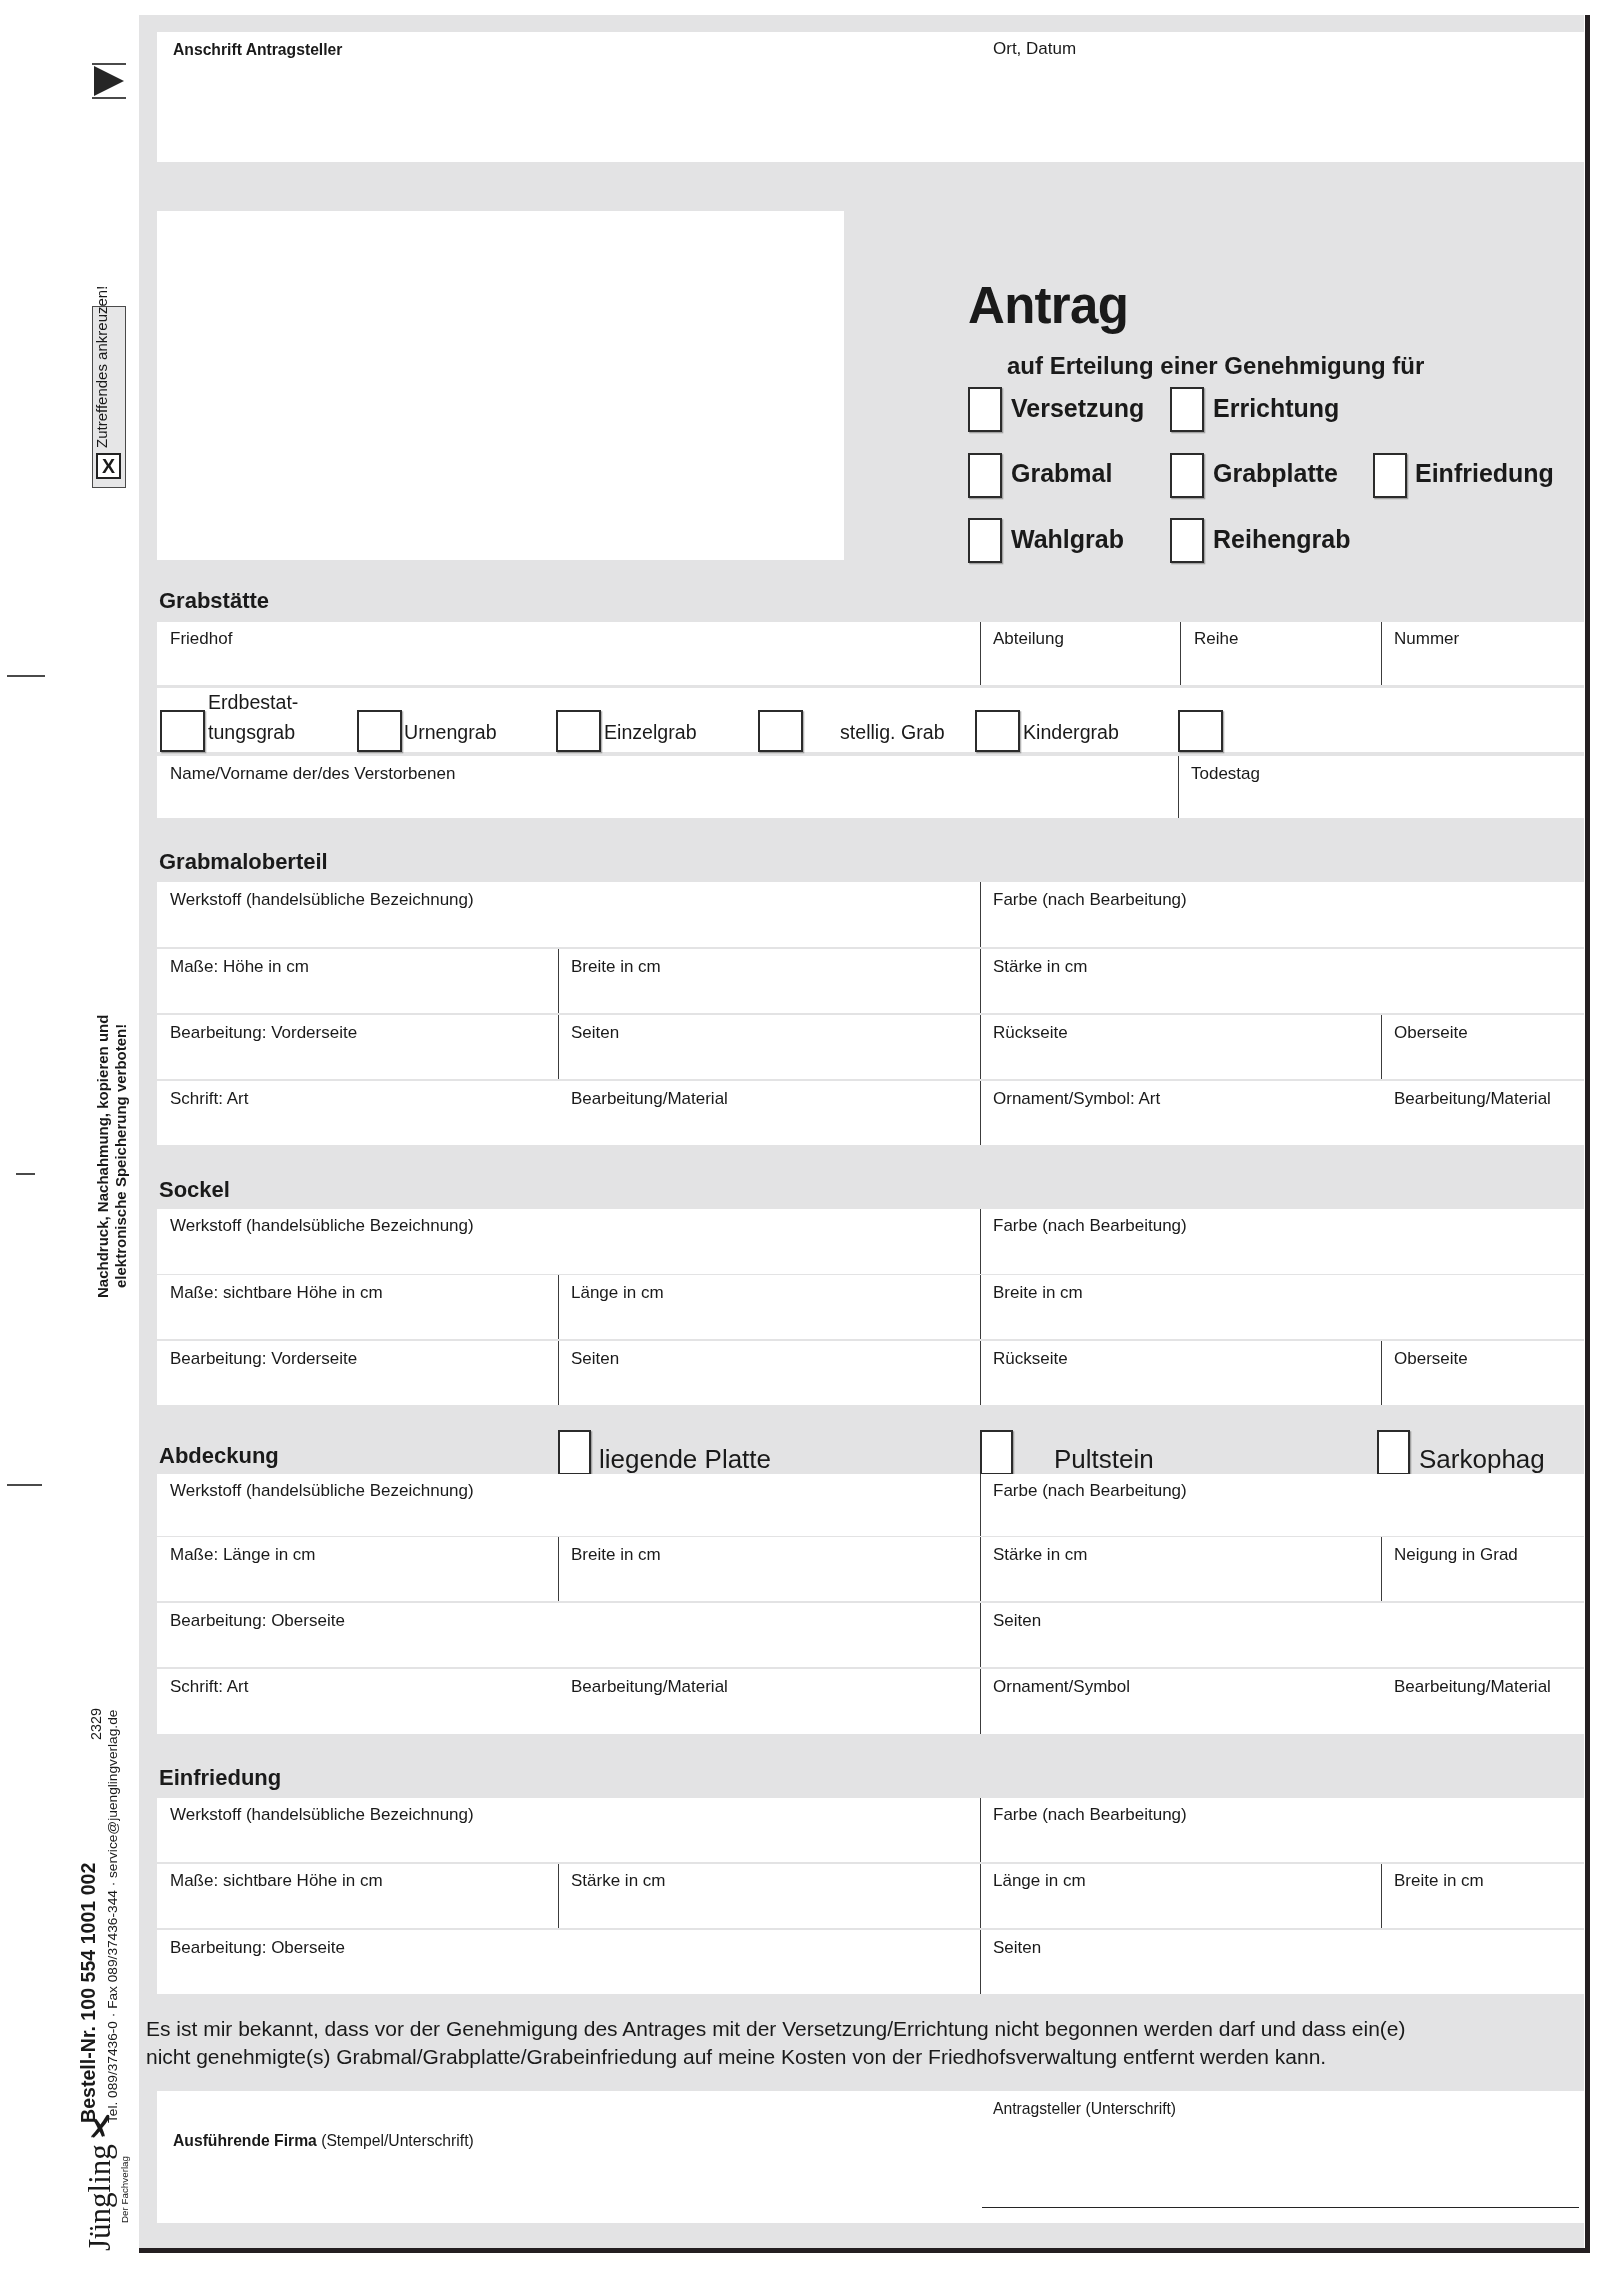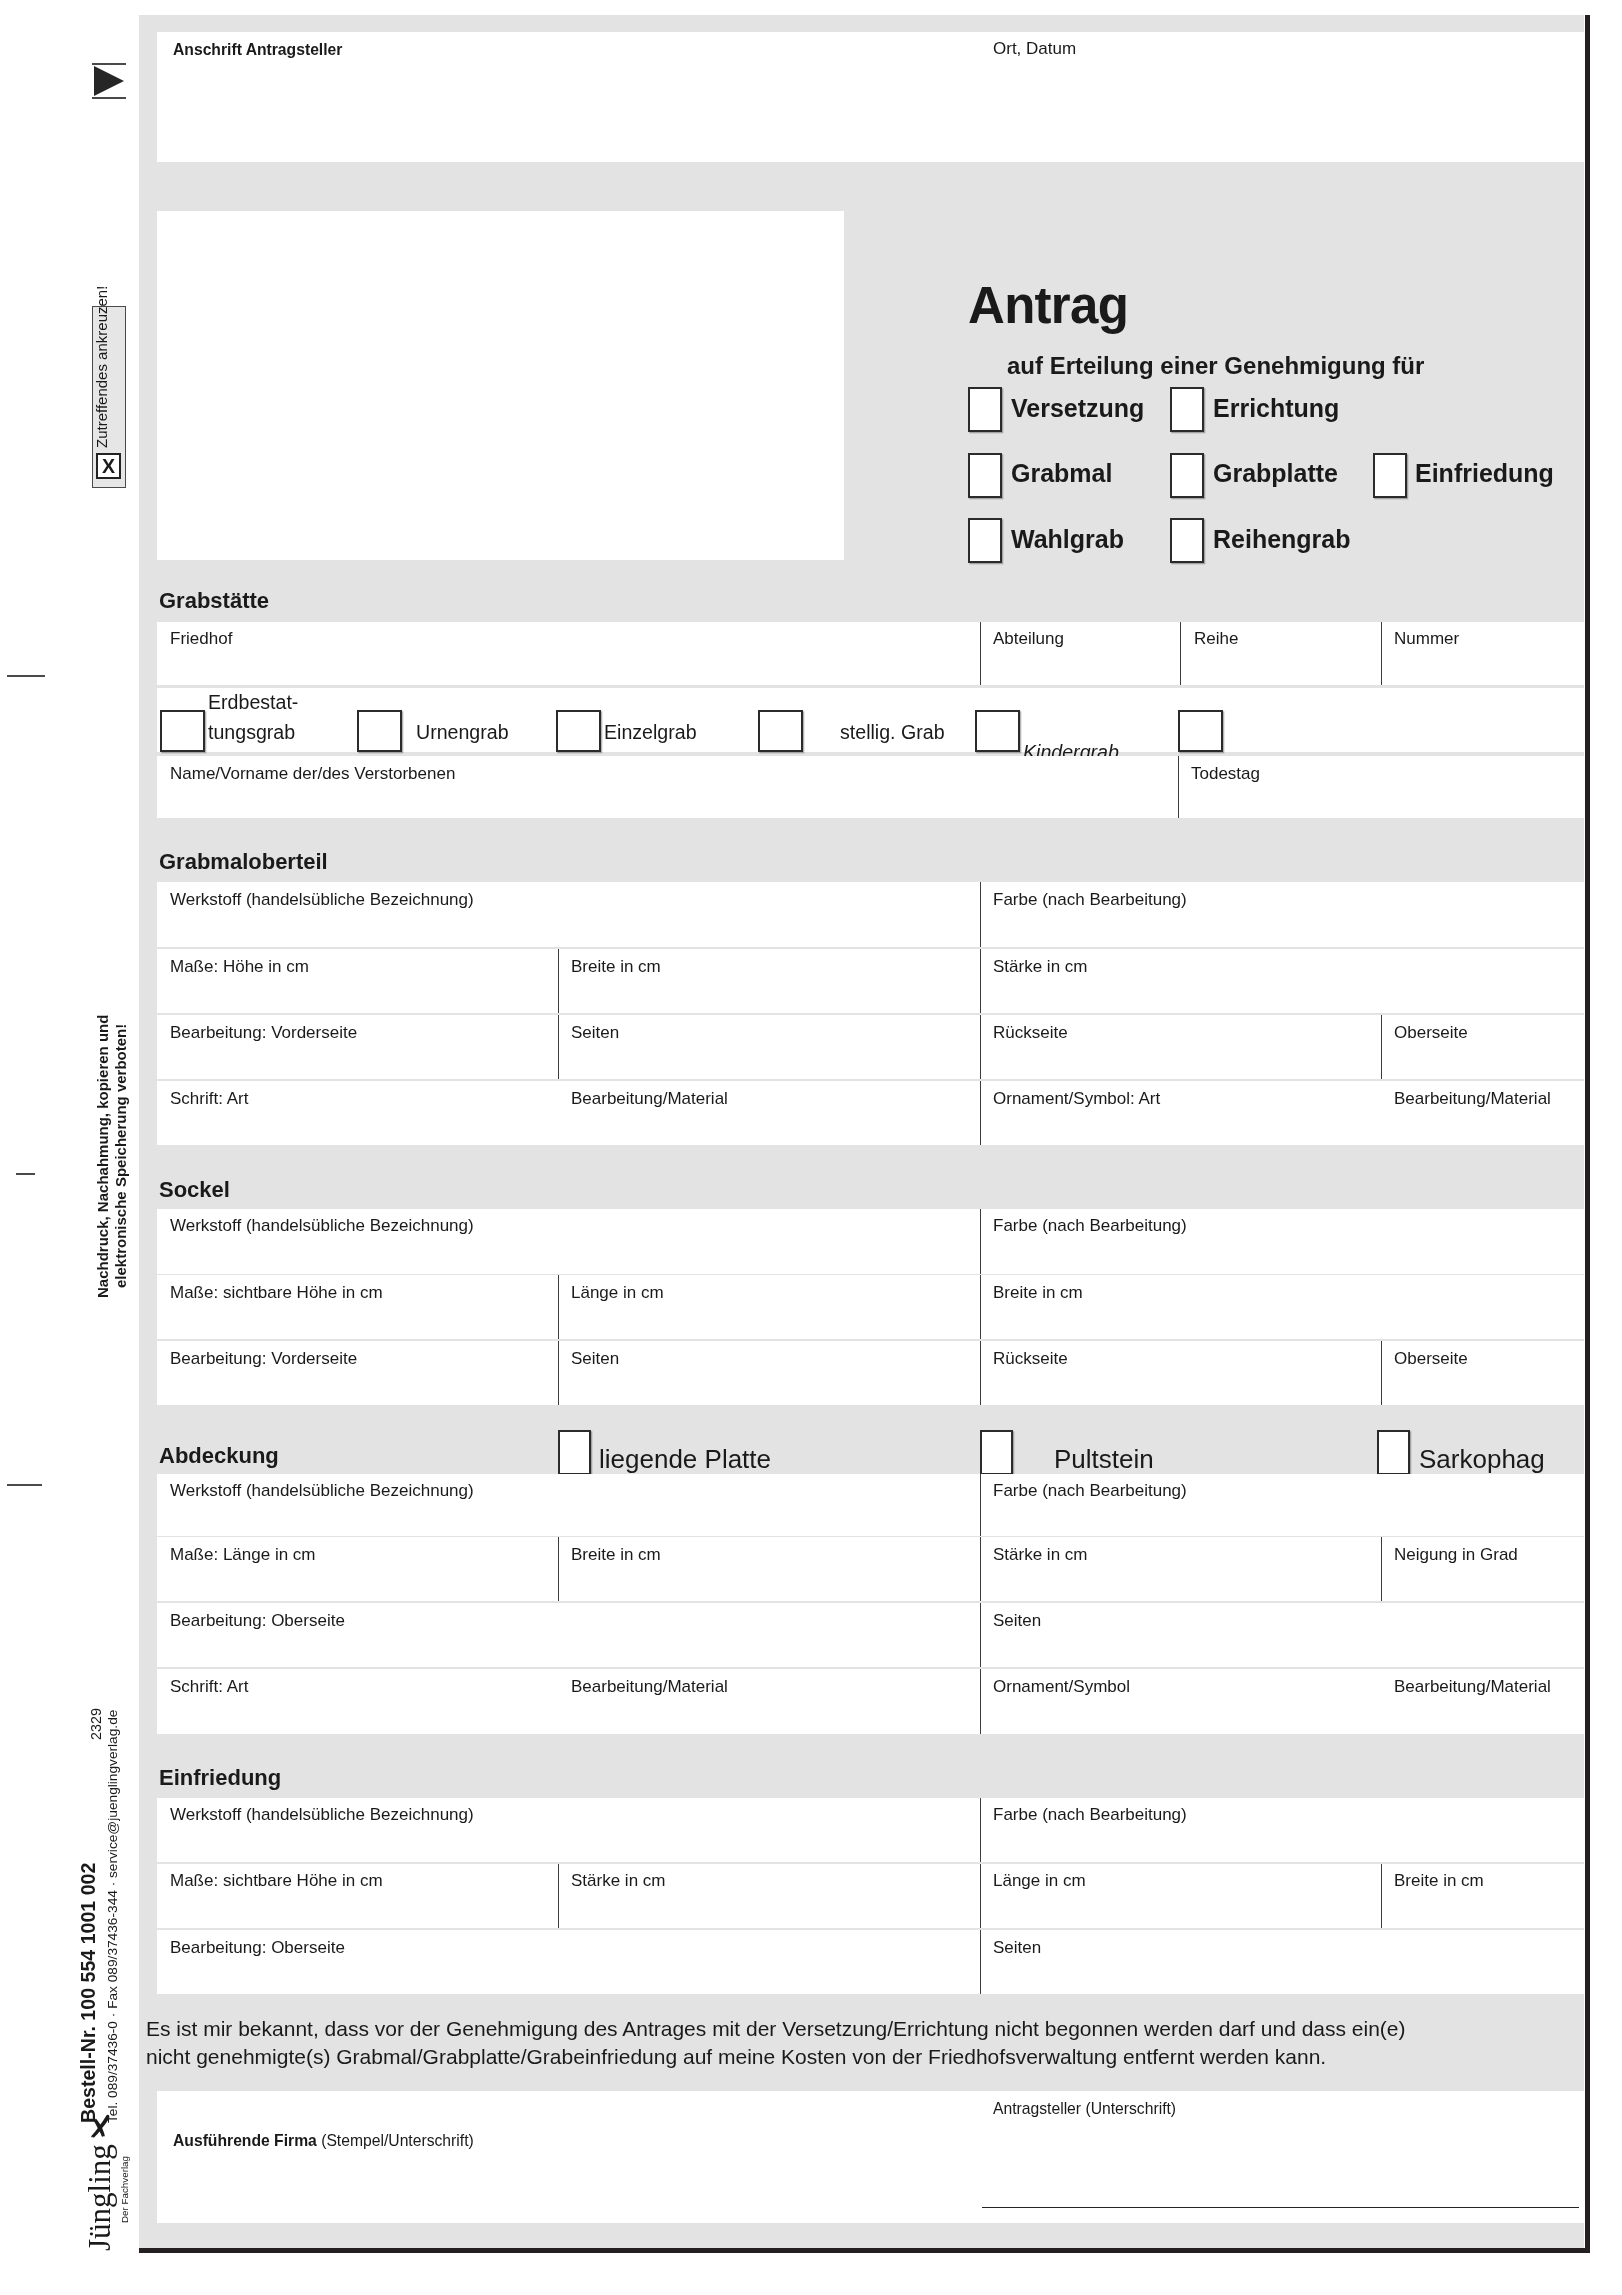--- a/index.html
+++ b/index.html
@@ -97,27 +97,27 @@
   <div class="lbl" style="left:170px;top:629px;">Friedhof</div>
   <div class="lbl" style="left:993px;top:629px;">Abteilung</div>
   <div class="lbl" style="left:1194px;top:629px;">Reihe</div>
   <div class="lbl" style="left:1394px;top:629px;">Nummer</div>
 
   <div class="wbox" style="left:157px;top:688px;width:1428px;height:64px;"></div>
   <div class="cb" style="left:160px;top:710px;width:41px;height:38px;"></div>
   <div class="g2lbl" style="left:208px;top:691px;">Erdbestat-</div>
   <div class="g2lbl" style="left:208px;top:721px;">tungsgrab</div>
   <div class="cb" style="left:357px;top:710px;width:41px;height:38px;"></div>
-  <div class="g2lbl" style="left:404px;top:721px;margin-left:12px;">Urnengrab</div>
+  <div class="g2lbl" style="left:404px;top:721px;">Urnengrab</div>
   <div class="cb" style="left:556px;top:710px;width:41px;height:38px;"></div>
   <div class="g2lbl" style="left:604px;top:721px;">Einzelgrab</div>
   <div class="cb" style="left:758px;top:710px;width:41px;height:38px;"></div>
   <div class="g2lbl" style="left:840px;top:721px;">stellig. Grab</div>
   <div class="cb" style="left:975px;top:710px;width:41px;height:38px;"></div>
-  <div class="g2lbl" style="left:1023px;top:741px;font-style:italic;">Kindergrab</div>
+  <div class="g2lbl" style="left:1023px;top:721px;">Kindergrab</div>
   <div class="cb" style="left:1178px;top:710px;width:41px;height:38px;"></div>
 
   <div class="wbox" style="left:157px;top:756px;width:1428px;height:62px;"></div>
   <div class="vdiv" style="left:1178px;top:756px;height:62px;"></div>
   <div class="lbl" style="left:170px;top:764px;">Name/Vorname der/des Verstorbenen</div>
   <div class="lbl" style="left:1191px;top:764px;">Todestag</div>
 
   <div class="sechead" style="left:159px;top:849px;">Grabmaloberteil</div>
   <div class="wbox" style="left:157px;top:882px;width:1428px;height:65px;"></div>
   <div class="vdiv" style="left:980px;top:882px;height:65px;"></div>

